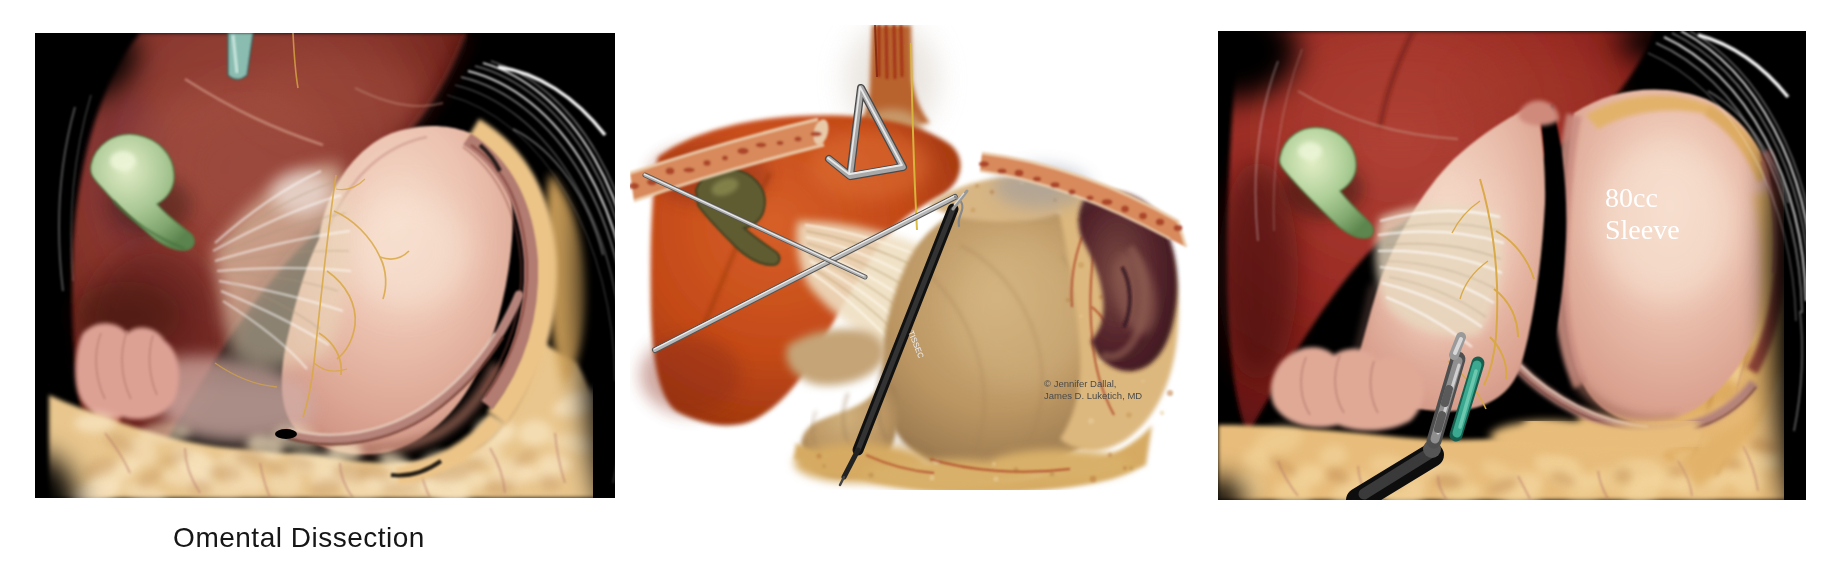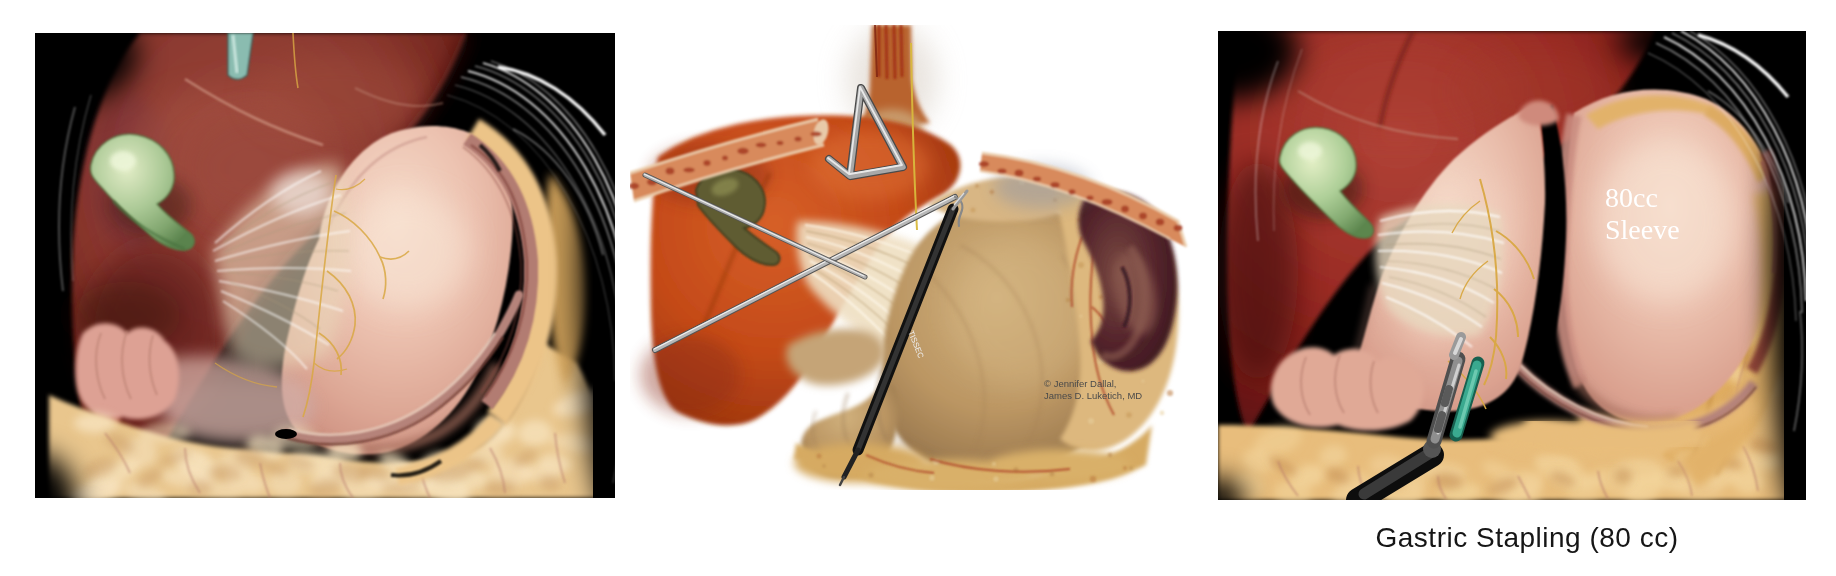--- a/index.html
+++ b/index.html
@@ -648,14 +648,14 @@
       <path d="M490,60 A150,200 0 0 1 570,172" stroke-width="1.5" opacity=".4"></path>
       <path d="M582,280 C586,318 584,360 576,400" stroke-width="1.5" opacity=".4"></path>
       <path d="M60,30 Q30,110 40,210" stroke-width="2" opacity=".28"></path>
       <path d="M84,18 Q52,104 56,200" stroke-width="1.5" opacity=".2"></path>
     </g>
 
     <text x="387" y="176" font-size="28" fill="#ffffff" font-family="Liberation Serif,serif">80cc</text>
     <text x="387" y="208" font-size="28" fill="#ffffff" font-family="Liberation Serif,serif">Sleeve</text>
   </svg>
 
-  <div class="cap" style="left:1527px;top:522px">Gastric Stapling (80 cc)</div>
+  <div class="cap" style="left:299px;top:522px">Omental Dissection</div>
 </div>
 
 </body></html>

